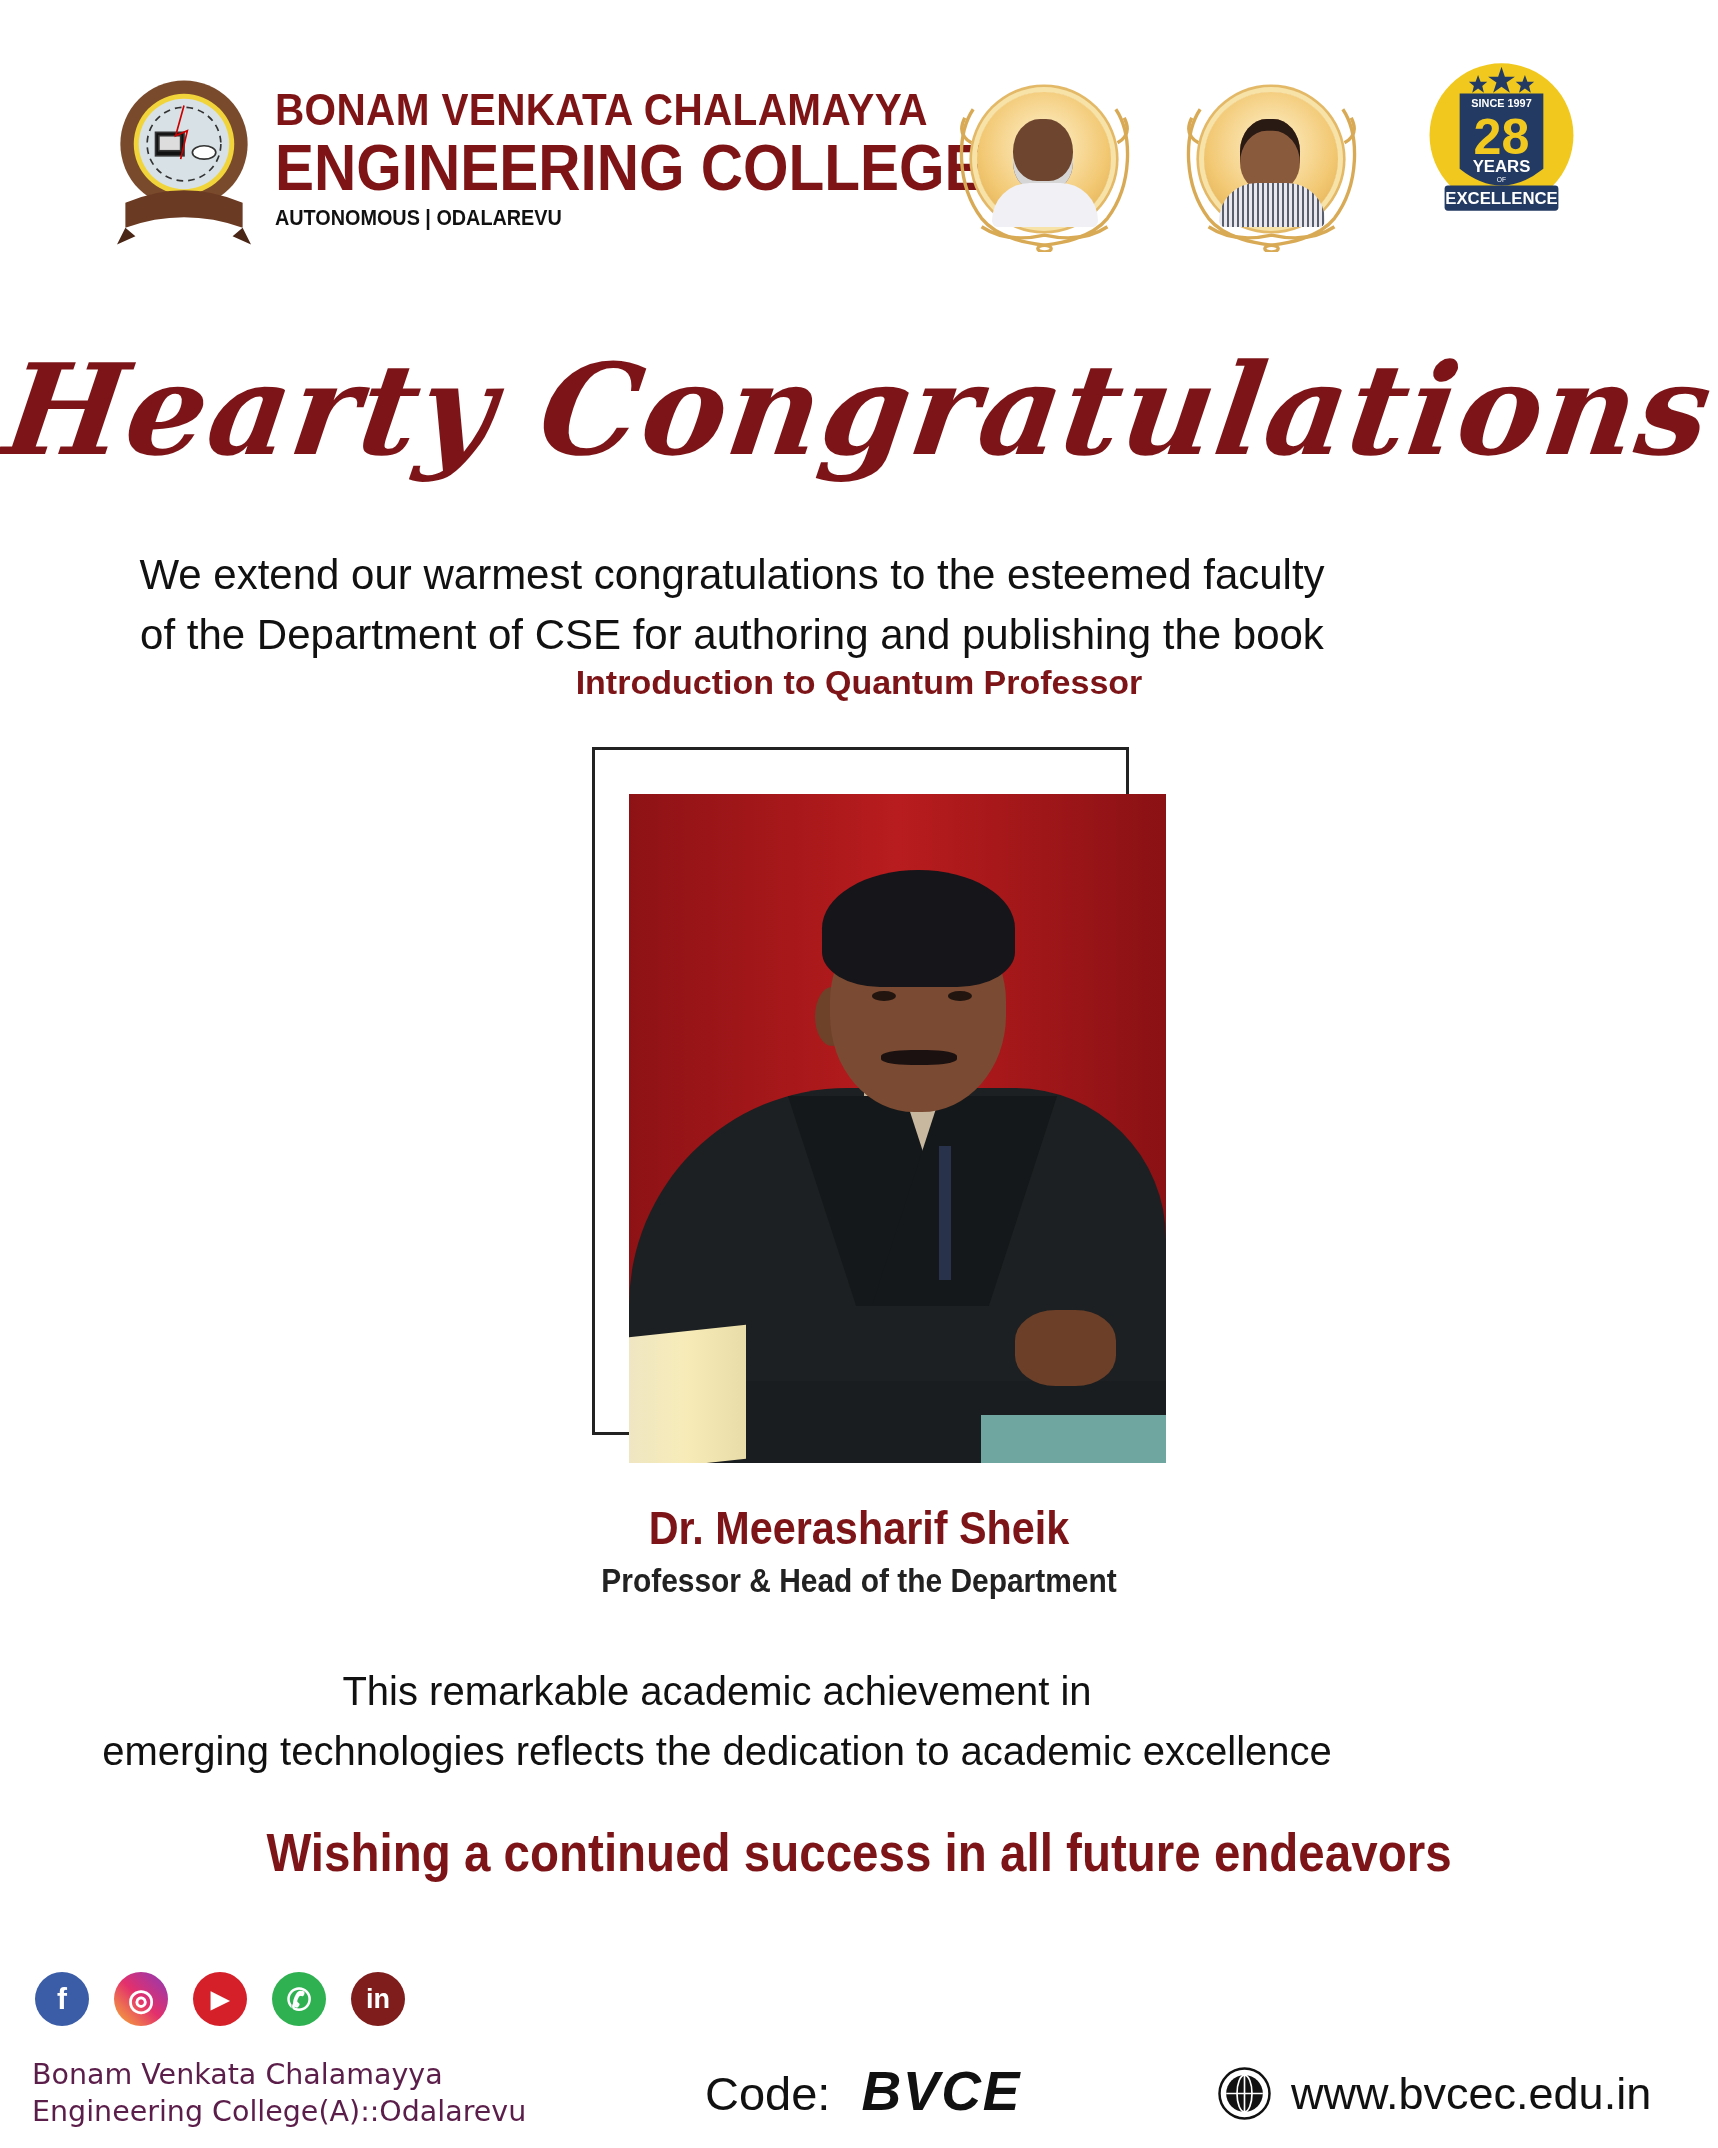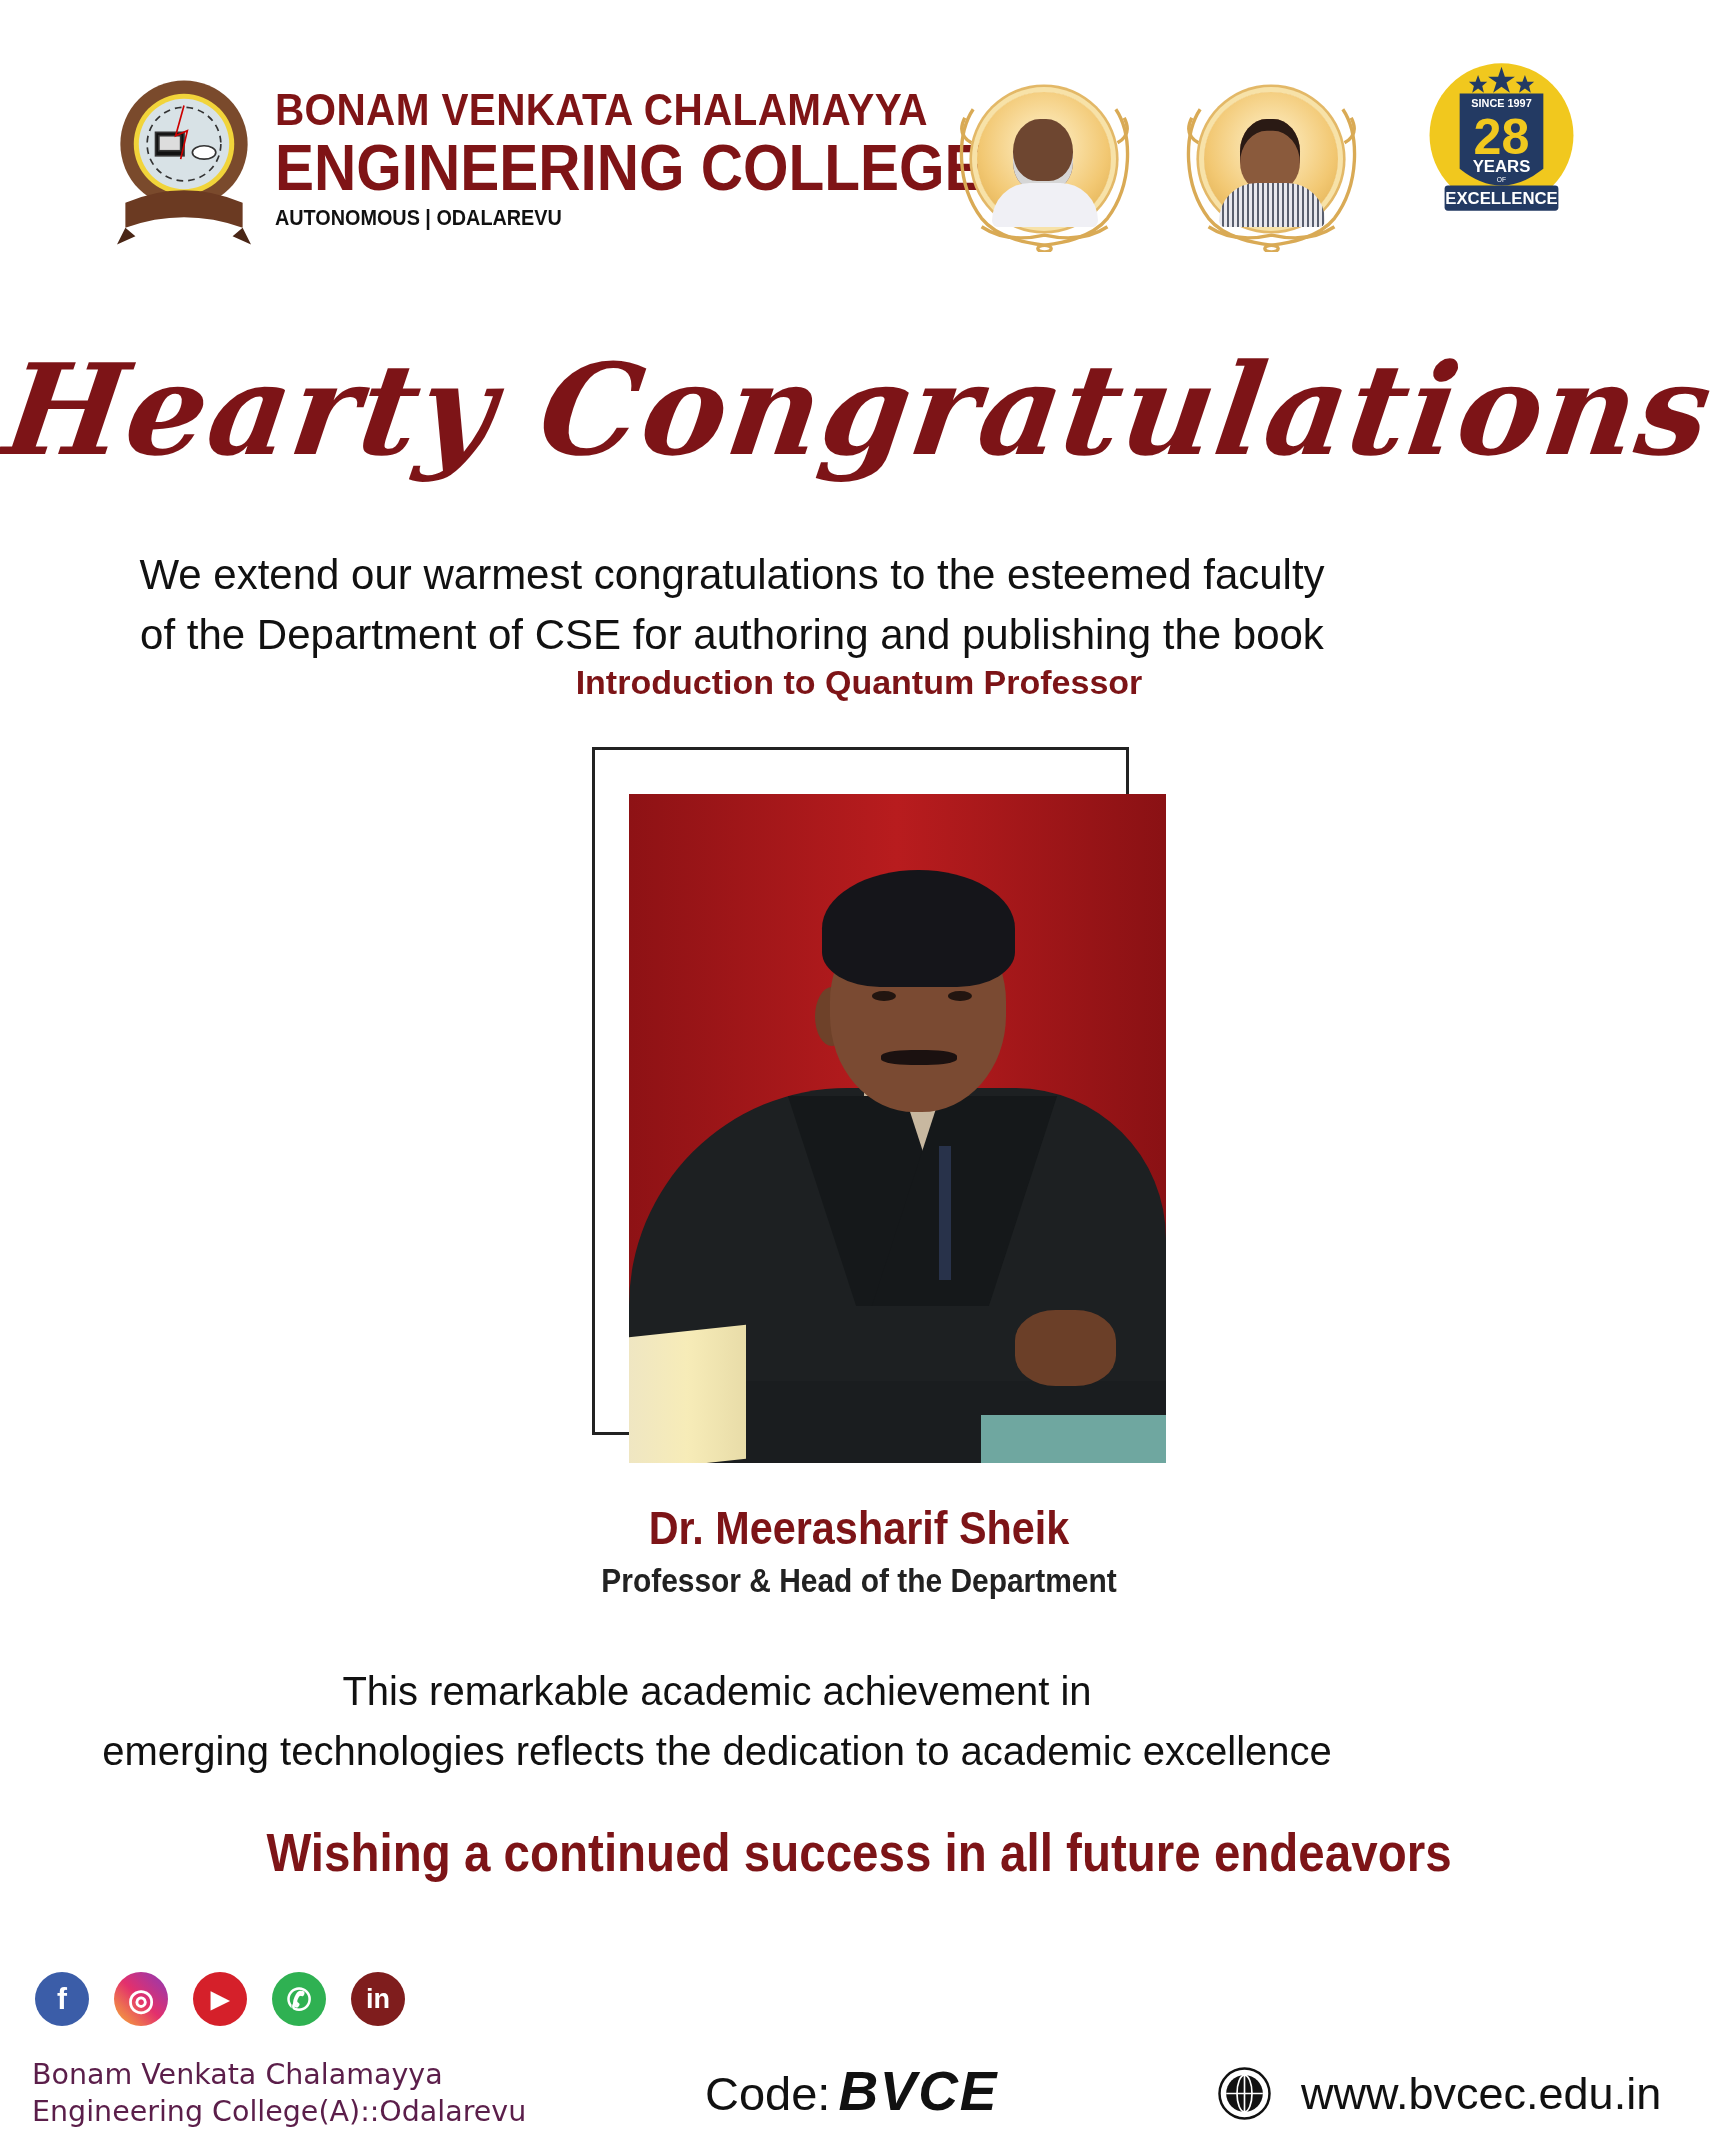--- a/index.html
+++ b/index.html
@@ -40,23 +40,23 @@
   .photo .hand{position:absolute;left:386px;top:516px;width:101px;height:76px;border-radius:40%;background:#6b3f28;}
   
   .pname{left:0;width:1718px;top:1500px;text-align:center;color:#7d1417;font-weight:bold;font-size:47px;transform:scaleX(0.88);}
   .prole{left:0;width:1718px;top:1561px;text-align:center;color:#222;font-weight:bold;font-size:34px;transform:scaleX(0.88);}
   .remark{left:0;width:1434px;top:1661px;text-align:center;font-size:40px;line-height:60px;color:#111;}
   .wish{left:0;width:1718px;top:1821px;text-align:center;color:#7d1417;font-weight:bold;font-size:54px;transform:scaleX(0.88);}
   
   .socials{left:35px;top:1972px;display:flex;gap:25px;}
   .soc{width:54px;height:54px;border-radius:50%;display:flex;align-items:center;justify-content:center;color:#fff;font-weight:bold;font-size:30px;}
   .foot-name{left:32px;top:2056px;color:#5b1e4a;font-size:28.5px;line-height:37px;font-family:"DejaVu Sans",sans-serif;}
-  .code{left:705px;top:2059px;font-size:47px;display:flex;align-items:baseline;gap:8px;}
+  .code{left:705px;top:2059px;font-size:47px;display:flex;align-items:baseline;gap:31px;}
   .code .v{font-weight:900;font-size:55px;letter-spacing:1.7px;font-style:italic;}
-  .web{left:1217px;top:2066px;display:flex;align-items:center;gap:29px;font-size:45px;}
+  .web{left:1217px;top:2066px;display:flex;align-items:center;gap:19px;font-size:45px;}
 </style>
 </head>
 <body>
 
 <div class="abs logo">
   <svg width="134" height="176" viewBox="0 0 160 210">
     <circle cx="80" cy="80" r="76" fill="#7a4a2c"></circle>
     <circle cx="80" cy="80" r="60" fill="#f1d43a"></circle>
     <circle cx="80" cy="80" r="54" fill="#d8e2e6"></circle>
     <g stroke="#333" stroke-width="2" fill="none">

